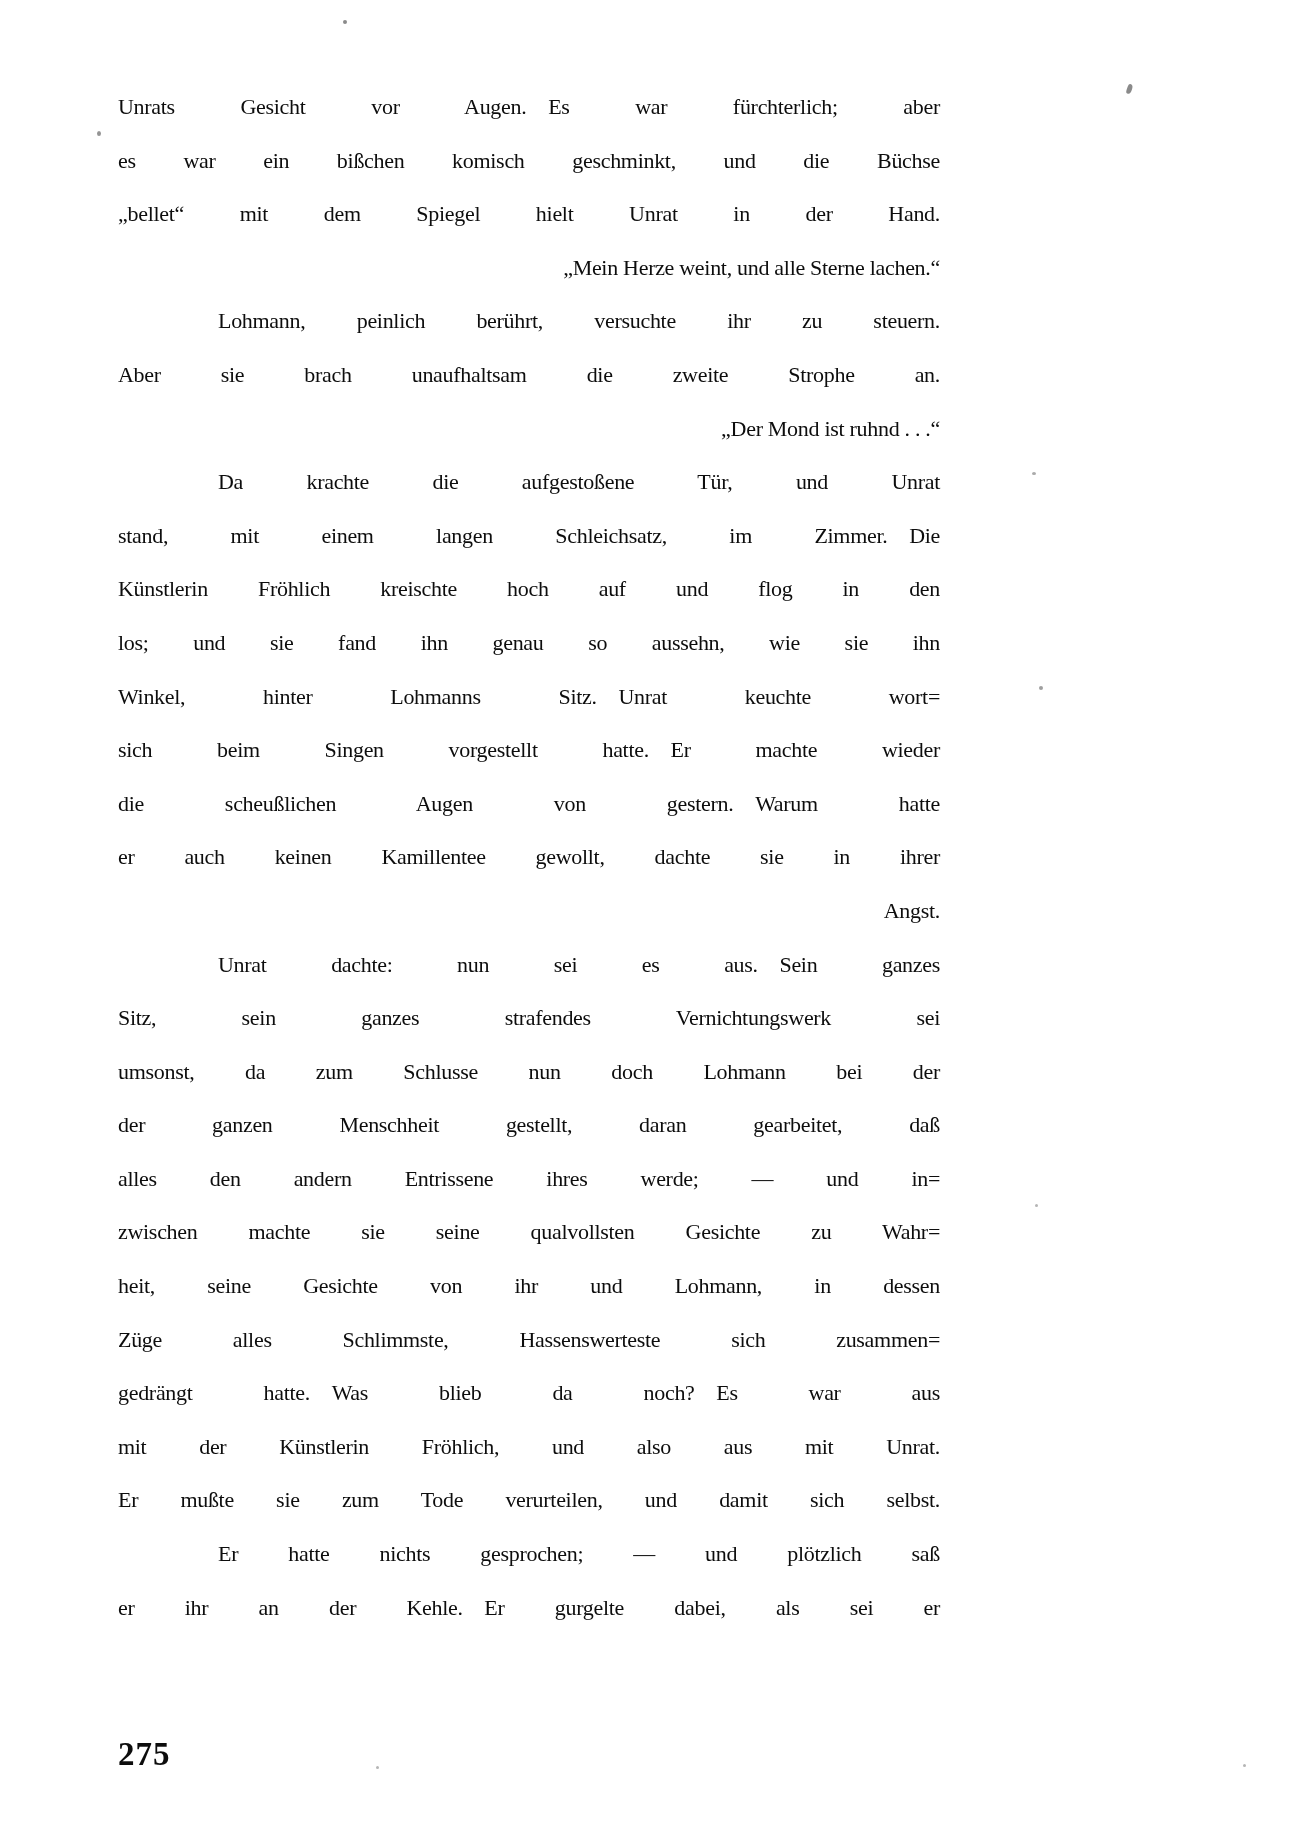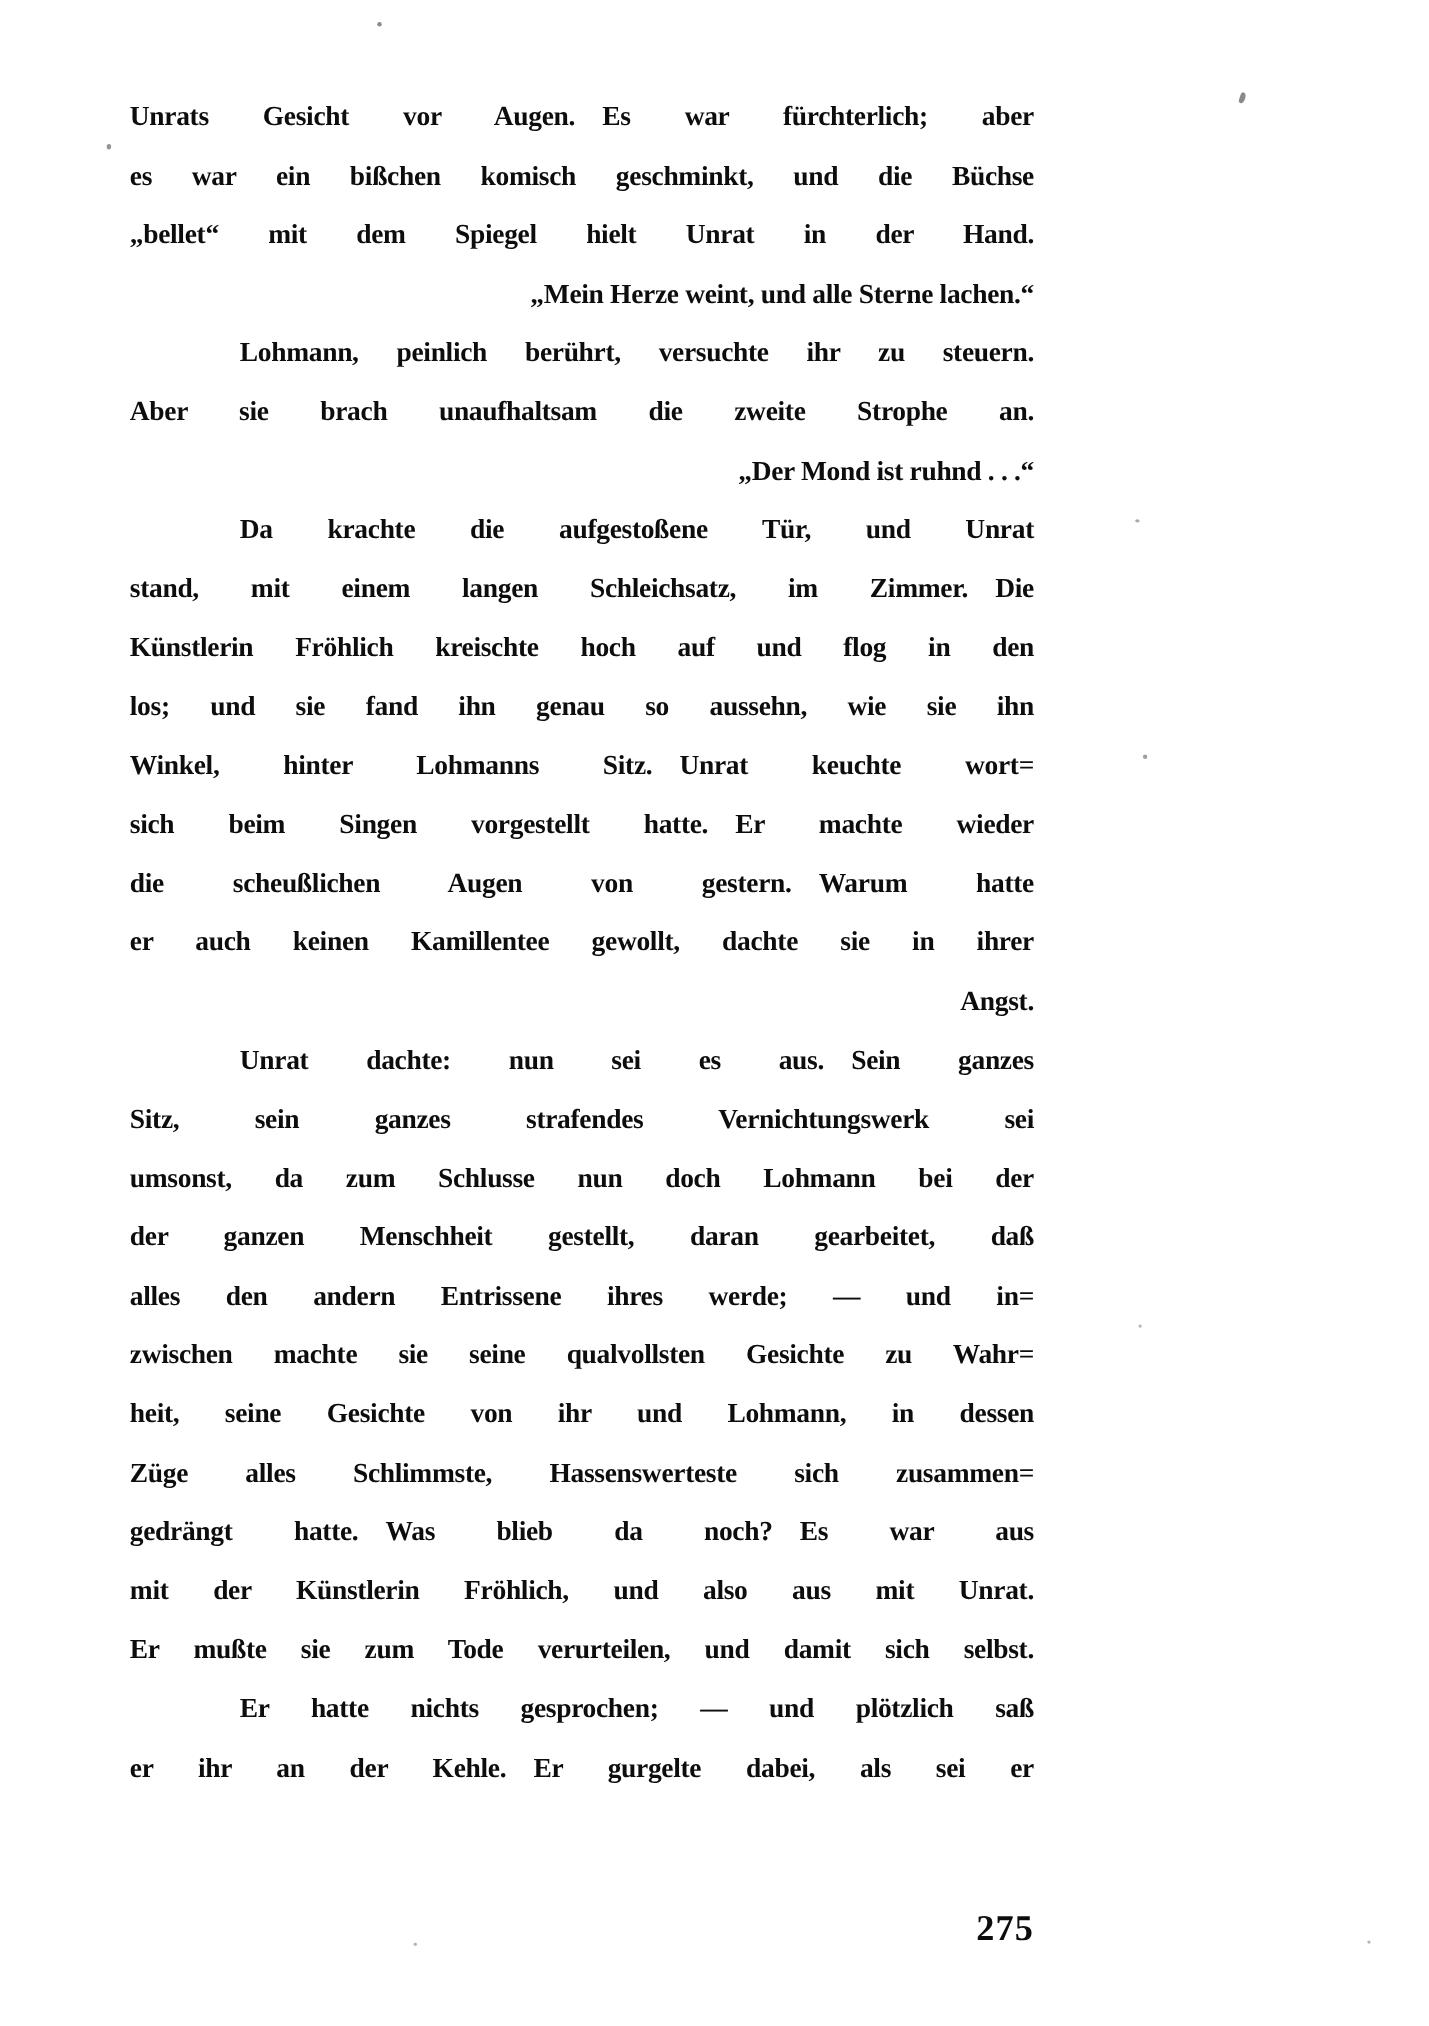--- a/index.html
+++ b/index.html
@@ -12,43 +12,43 @@
   }
   .scan-page{
     position:absolute;inset:0;
     background:#ffffff;
     color:#0d0d0d;
   }
   .text-block{
     position:absolute;
     left:118px;top:80px;
     width:822px;
-    font-size:25px;
-    font-weight:bold;
+    font-size:22px;
+    font-weight:normal;
     letter-spacing:-0.3px;
     line-height:53.6px;
     color:#0d0d0d;
   }
   .line{
     white-space:normal;
     text-align:right;
     height:53.6px;
     overflow:visible;
   }
   .line.j{
     text-align:justify;
     text-align-last:justify;
   }
   .line.i1{padding-left:100px;}
   .line.i2{padding-left:114px;}
   .page-number{
     position:absolute;
     left:118px;top:1736px;
     width:822px;
-    text-align:right;
+    text-align:left;
     font-size:33px;
     font-weight:bold;
     letter-spacing:1px;
     color:#0d0d0d;
   }
   .speck{
     position:absolute;
     background:#2a2a2a;
     border-radius:50%;
     opacity:.55;

